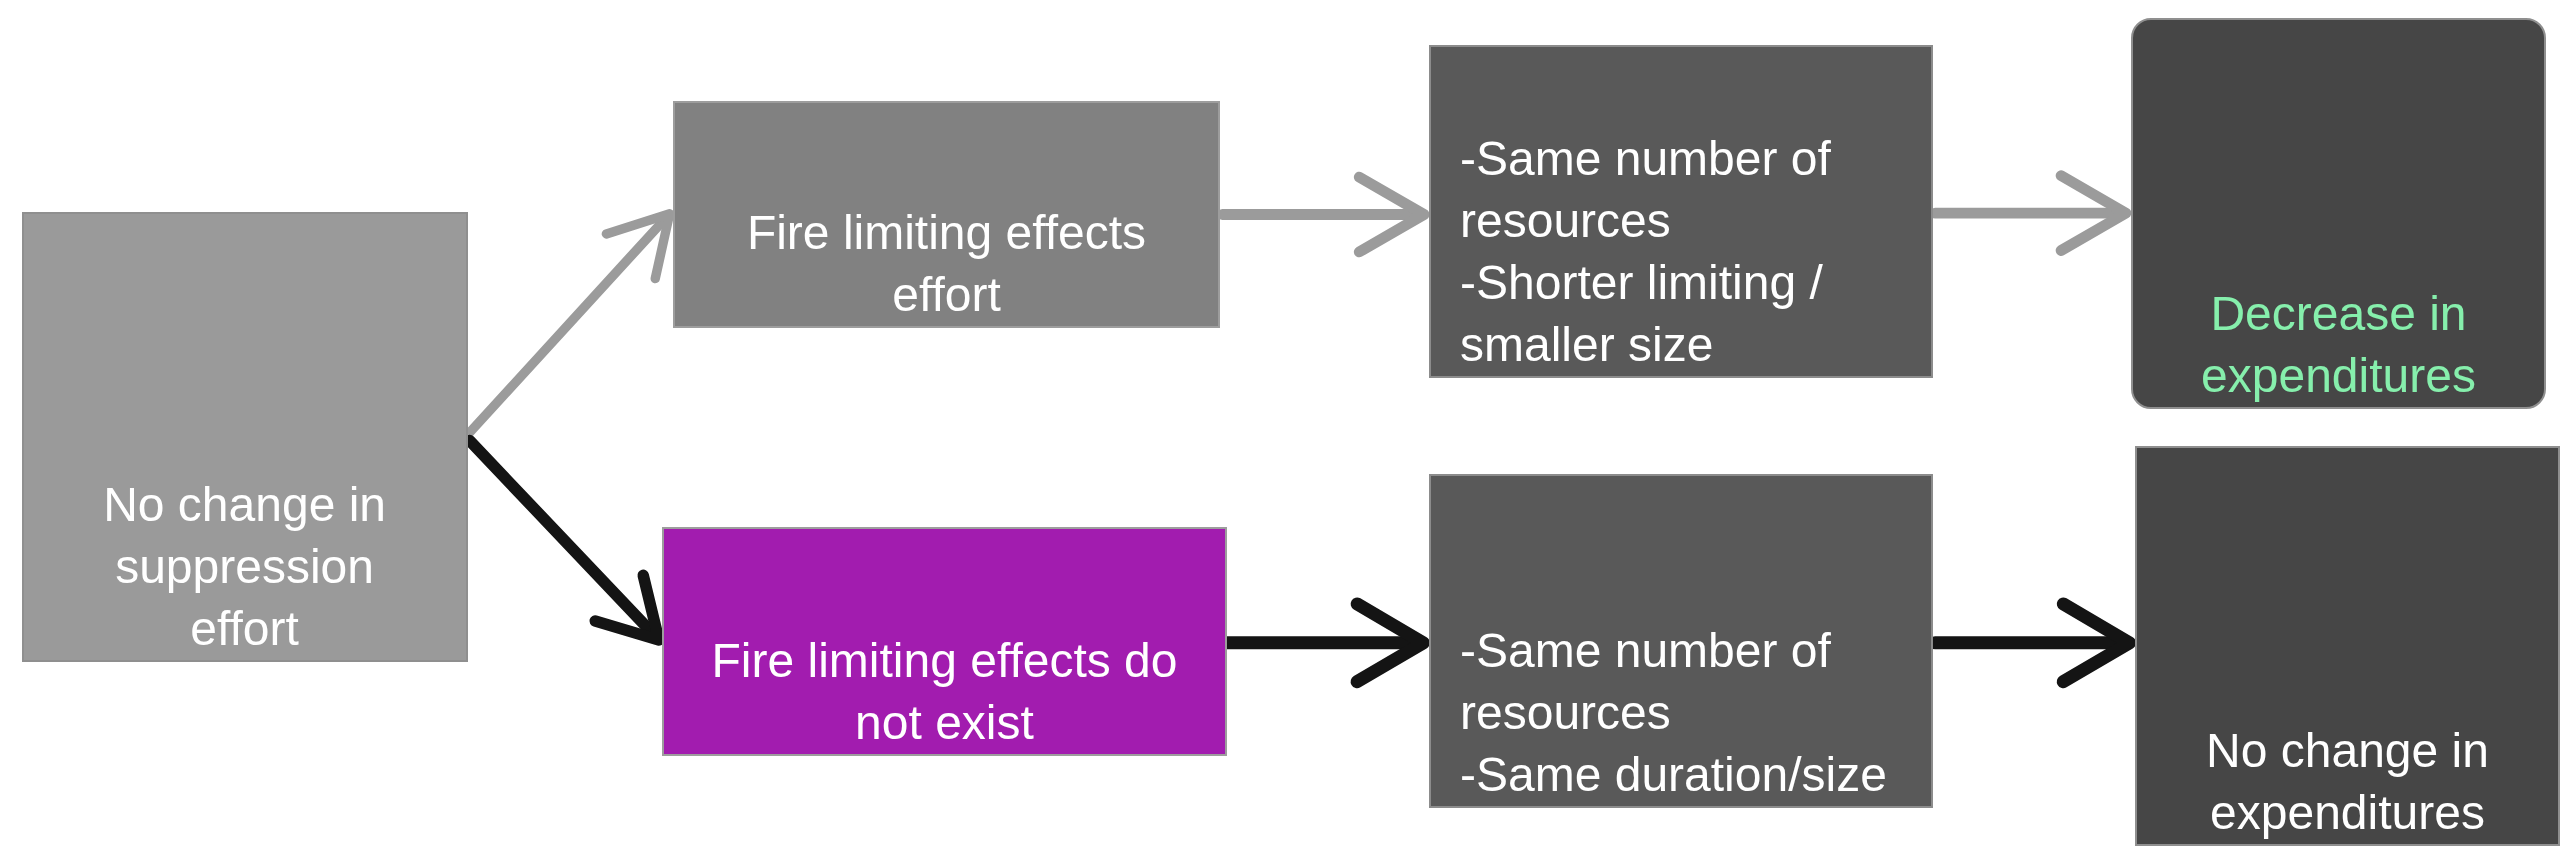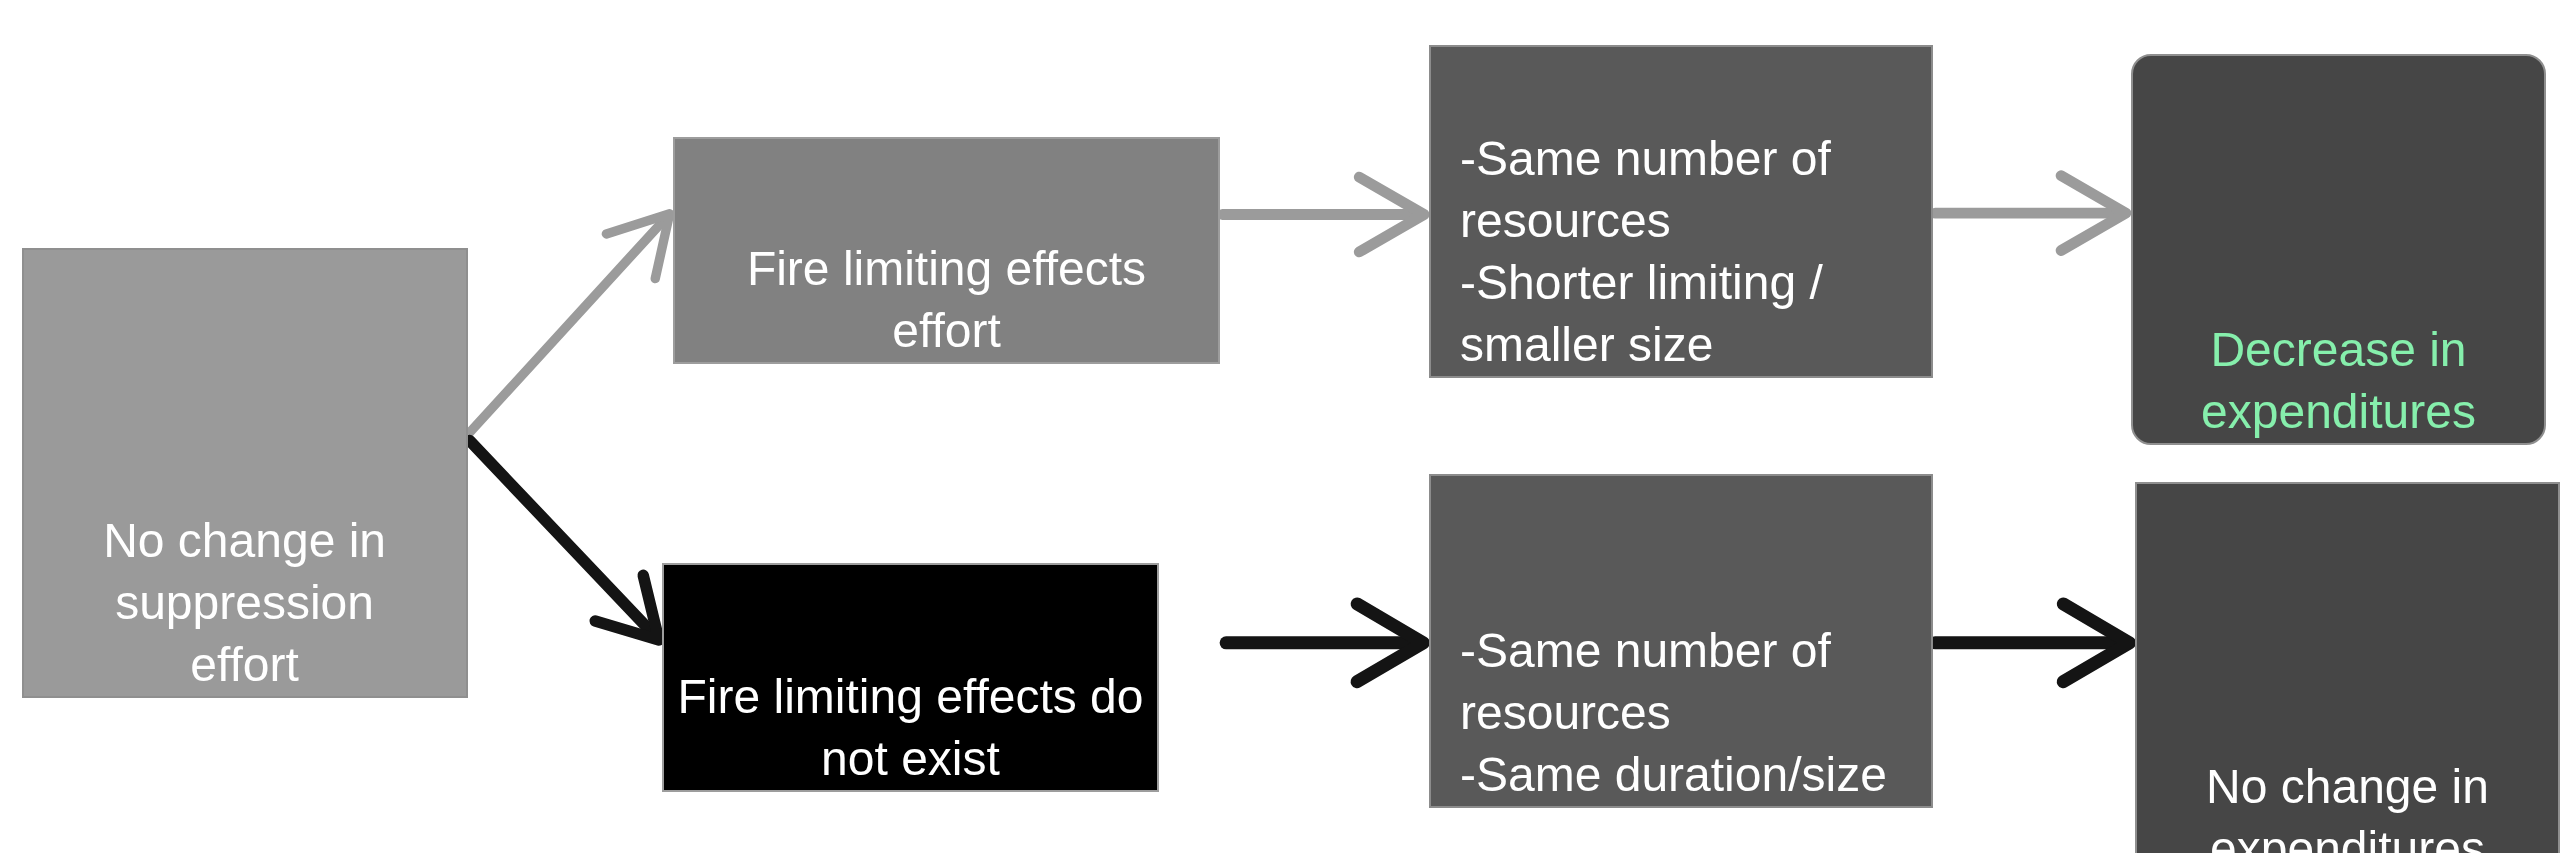--- a/index.html
+++ b/index.html
@@ -33,21 +33,21 @@
     justify-content: flex-end;
     z-index: 2;
     font-size: 48px;
     line-height: 62px;
     font-weight: 400;
     letter-spacing: 0px;
   }
   .node .line {
     white-space: nowrap;
   }
-  .node.align-center { text-align: center; margin-top: 36px; }
+  .node.align-center { text-align: center; }
   .node.align-left   { text-align: left; padding-left: 29px; padding-right: 7.2px; }
 </style>
 </head>
 <body>
 
 <div id="canvas">
 
   <svg id="arrows" viewBox="0 0 3578 1185" xmlns="http://www.w3.org/2000/svg">
       <g fill="none" stroke="#9b9b9b" stroke-width="13" stroke-linecap="round" stroke-linejoin="round">
         <line x1="652" y1="601" x2="926.4908072907247" y2="300.83739058856"></line>
@@ -91,21 +91,21 @@
     <div class="line">resources</div>
     <div class="line">-Shorter limiting /</div>
     <div class="line">smaller size</div>
   </div>
 
   <div class="node align-center" style="left: 2131px; top: 18px; width: 415px; height: 391px; background: rgb(70, 70, 70); border-color: rgb(143, 143, 143); color: #86efac; border-radius: 20px;">
     <div class="line">Decrease in</div>
     <div class="line">expenditures</div>
   </div>
 
-  <div class="node align-center" style="left: 662px; top: 527px; width: 497px; height: 229px; background: #000000; border-color: rgb(157, 157, 157); color: rgb(255, 255, 255);">
+  <div class="node align-center" style="left: 662px; top: 527px; width: 565px; height: 229px; background: #a21caf; border-color: rgb(157, 157, 157); color: rgb(255, 255, 255);">
     <div class="line">Fire limiting effects do</div>
     <div class="line">not exist</div>
   </div>
 
   <div class="node align-left" style="left: 1429px; top: 474px; width: 504px; height: 334px; background: rgb(89, 89, 89); border-color: rgb(140, 140, 140); color: rgb(255, 255, 255);">
     <div class="line">-Same number of</div>
     <div class="line">resources</div>
     <div class="line">-Same duration/size</div>
   </div>
 

